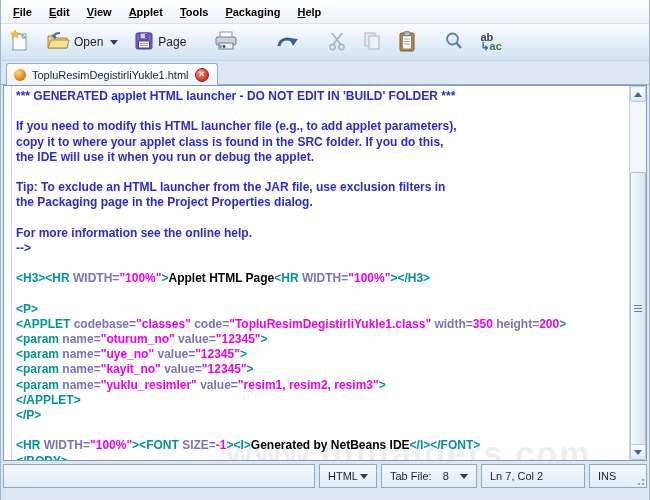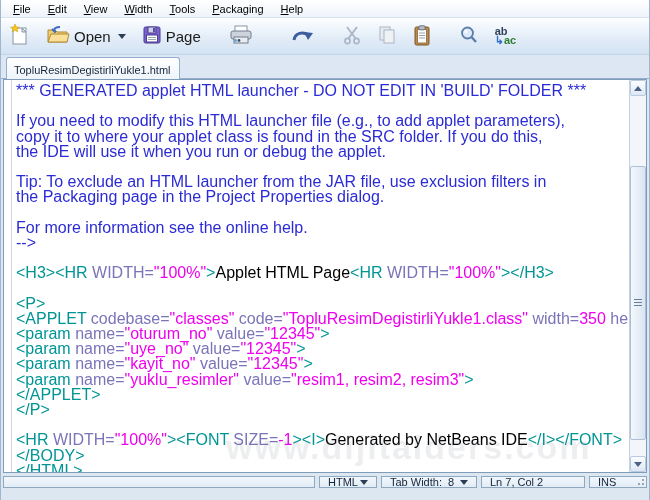--- a/index.html
+++ b/index.html
@@ -2,61 +2,61 @@
 <html style="--color-comment: #2b2bd5; --color-tag: #009595; --color-attr: #7a74b8; --color-value: #ee00ee; --color-plain: #000000; --color-accent: #7f9db9;"><head>
 <meta charset="utf-8">
 <style>
   * { margin:0; padding:0; box-sizing:border-box; }
   html,body { width:650px; height:500px; overflow:hidden; }
   body { font-family:"Liberation Sans", sans-serif; font-size:11px; color:#000; }
   .window { width:650px; height:500px; background:#dce7f3; display:flex; flex-direction:column;
             border-left:1px solid #9fb6cf; border-right:1px solid #9fb6cf; }
 
   
-  .menubar { height:18px; background:linear-gradient(#ffffff,#eef3fa); display:flex; align-items:center;
-             padding-left:4px; border-bottom:1px solid #d7e2ee; flex:0 0 auto; }
+  .menubar { height:24px; background:linear-gradient(#ffffff,#eef3fa); display:flex; align-items:center;
+             padding-left:4px; border-bottom:1px solid #d7e2ee; flex:0 0 auto;font-weight:bold; }
   .menu-item { display:inline-block; padding:2px 9px 2px 8px; cursor:default; }
   .menu-item::first-letter { text-decoration:underline; }
 
   
   .toolbar { height:37px; background:linear-gradient(#fdfeff,#e3edf8 55%,#d3e2f2);
              border-bottom:1px solid #c2d4e8; display:flex; align-items:center; padding:0 6px; flex:0 0 auto; }
   .tb-btn { display:flex; align-items:center; gap:4px; padding:2px 3px; border-radius:3px; }
-  .tb-label { font-size:15px; color:#1c1c1c; }
+  .tb-label { font-size:12px; color:#1c1c1c; }
   .tb-label.disabled { color:#a7b4c4; }
   .sep { width:10px; }
   .sep-lg { width:22px; }
   .dd-arrow { width:0; height:0; border-left:4px solid transparent; border-right:4px solid transparent;
               border-top:5px solid #2c3e57; margin-left:3px; }
   .replace-glyph { font-size:11px; font-weight:bold; line-height:9px; text-align:left; }
   .replace-glyph .r1a { color:#33415c; } .replace-glyph .r1b { color:#9aa4b0; }
   .replace-glyph .arr { color:#2f6fc4; } .replace-glyph .r2c { color:#2e7d32; }
 
   
   .tabbar { height:24px; background:#dce7f3; display:flex; align-items:flex-end; padding-left:5px;
             border-bottom:1px solid #94aecd; flex:0 0 auto; }
   .tab { height:22px; display:flex; align-items:center; gap:6px; padding:0 8px 0 7px;
          background:linear-gradient(#ffffff,#eef4fb); border:1px solid #94aecd; border-bottom:none;
-         border-radius:3px 3px 0 0; margin-bottom:-1px;flex-direction:column; }
+         border-radius:3px 3px 0 0; margin-bottom:-1px; }
   .file-icon { width:12px; height:12px; border-radius:50%;
                background:radial-gradient(circle at 35% 30%, #ffd27a, #f08a1d 55%, #b94a10); }
   .tab-title { font-size:11px; color:#14253c; }
   .tab-close { width:14px; height:14px; border-radius:50%;
                background:radial-gradient(circle at 35% 30%, #ff9d8e, #e43f2c 60%, #a71f10);
                color:#fff; font-size:9px; font-weight:bold; display:flex; align-items:center;
                justify-content:center; line-height:1; border:1px solid #8d1d0d; }
 
   
   .editor-wrap { flex:1 1 auto; margin:0 2px; background:#fff; border:1px solid #7f9db9;
                  position:relative; overflow:hidden; display:flex; }
   .editor-area { flex:1 1 auto; position:relative; overflow:hidden; }
   .editor-area::before { content:""; position:absolute; left:7px; top:0; bottom:0;
                          border-left:1px solid #d4d4d4; }
-  .editor-lines { position:absolute; left:12px; top:3px; right:0; font-size:16px; line-height:15.2px;
-                  white-space:pre; }
+  .editor-lines { position:absolute; left:12px; top:3px; right:0; font-size:12px; line-height:15.2px;
+                  white-space:pre;font-weight:bold; }
   .code-line { height:15.2px; }
   .tok-c { color:var(--color-comment); }
   .tok-g { color:var(--color-tag);margin-top:12px; }
   .tok-a { color:var(--color-attr); }
   .tok-v { color:var(--color-value); }
   .tok-p { color:var(--color-plain); }
   .watermark { position:absolute; left:222px; top:348px; font-size:34px; font-weight:bold;
                letter-spacing:2px; color:rgba(110,115,135,0.12); pointer-events:none; }
 
   
@@ -67,21 +67,21 @@
   .tri-up { width:0; height:0; border-left:4px solid transparent; border-right:4px solid transparent;
             border-bottom:5px solid #4d6185; }
   .tri-down { width:0; height:0; border-left:4px solid transparent; border-right:4px solid transparent;
               border-top:5px solid #4d6185; }
   .sb-thumb { position:absolute; left:0; width:16px; top:86px; height:274px;
               background:linear-gradient(90deg,#f4f8fc,#d9e4f1); border:1px solid #aebfd4; border-radius:2px; }
   .sb-grip { position:absolute; left:3px; right:3px; top:50%; margin-top:-4px; }
   .sb-grip div { height:1px; background:#6a7f9a; margin-bottom:2px; }
 
   
-  .statusbar { height:27px; background:#dce7f2; display:flex; align-items:stretch; gap:4px;
+  .statusbar { height:39px; background:#dce7f2; display:flex; align-items:stretch; gap:4px;
                padding:3px 2px 12px 2px; flex:0 0 auto; }
   .sb-cell { border:1px solid #8ea9bf; background:linear-gradient(#f2f7fc,#e2ecf6); display:flex;
              align-items:center; padding:0 8px; color:#14253c; font-size:11px; }
   .sb-msg { flex:1 1 auto; }
   .sb-mode { flex:0 0 58px; justify-content:space-between; }
   .sb-tabw { flex:0 0 96px; justify-content:space-between; }
   .sb-pos  { flex:0 0 104px; }
   .sb-ins  { flex:0 0 58px; position:relative; }
   .mini-arrow { width:0; height:0; border-left:4px solid transparent; border-right:4px solid transparent;
                 border-top:5px solid #2c3e57; }
@@ -92,21 +92,21 @@
 </style>
 </head>
 <body>
 
 <div class="window">
 
   <div class="menubar">
       <div class="menu-item">File</div>
       <div class="menu-item">Edit</div>
       <div class="menu-item">View</div>
-      <div class="menu-item">Width</div>
+      <div class="menu-item">Applet</div>
       <div class="menu-item">Tools</div>
       <div class="menu-item">Packaging</div>
       <div class="menu-item">Help</div>
     </div>
 
   <div class="toolbar">
     <div class="tb-btn">
       <span>
         <svg width="20" height="22" viewBox="0 0 20 22">
           <rect x="3" y="4" width="13" height="16" fill="#ffffff" stroke="#8a94a4"></rect>
@@ -245,21 +245,21 @@
     </div>
   </div>
 
   <div class="statusbar">
     <div class="sb-cell sb-msg"></div>
     <div class="sb-cell sb-mode">
       <span>HTML</span>
       <span class="mini-arrow"></span>
     </div>
     <div class="sb-cell sb-tabw">
-      <span>Tab Width:</span>
+      <span>Tab File:</span>
       <span>8</span>
       <span class="mini-arrow"></span>
     </div>
     <div class="sb-cell sb-pos">Ln 7, Col 2</div>
     <div class="sb-cell sb-ins">
       <span>INS</span>
       <span class="grip">
           <i></i>
           <i></i>
           <i></i>

